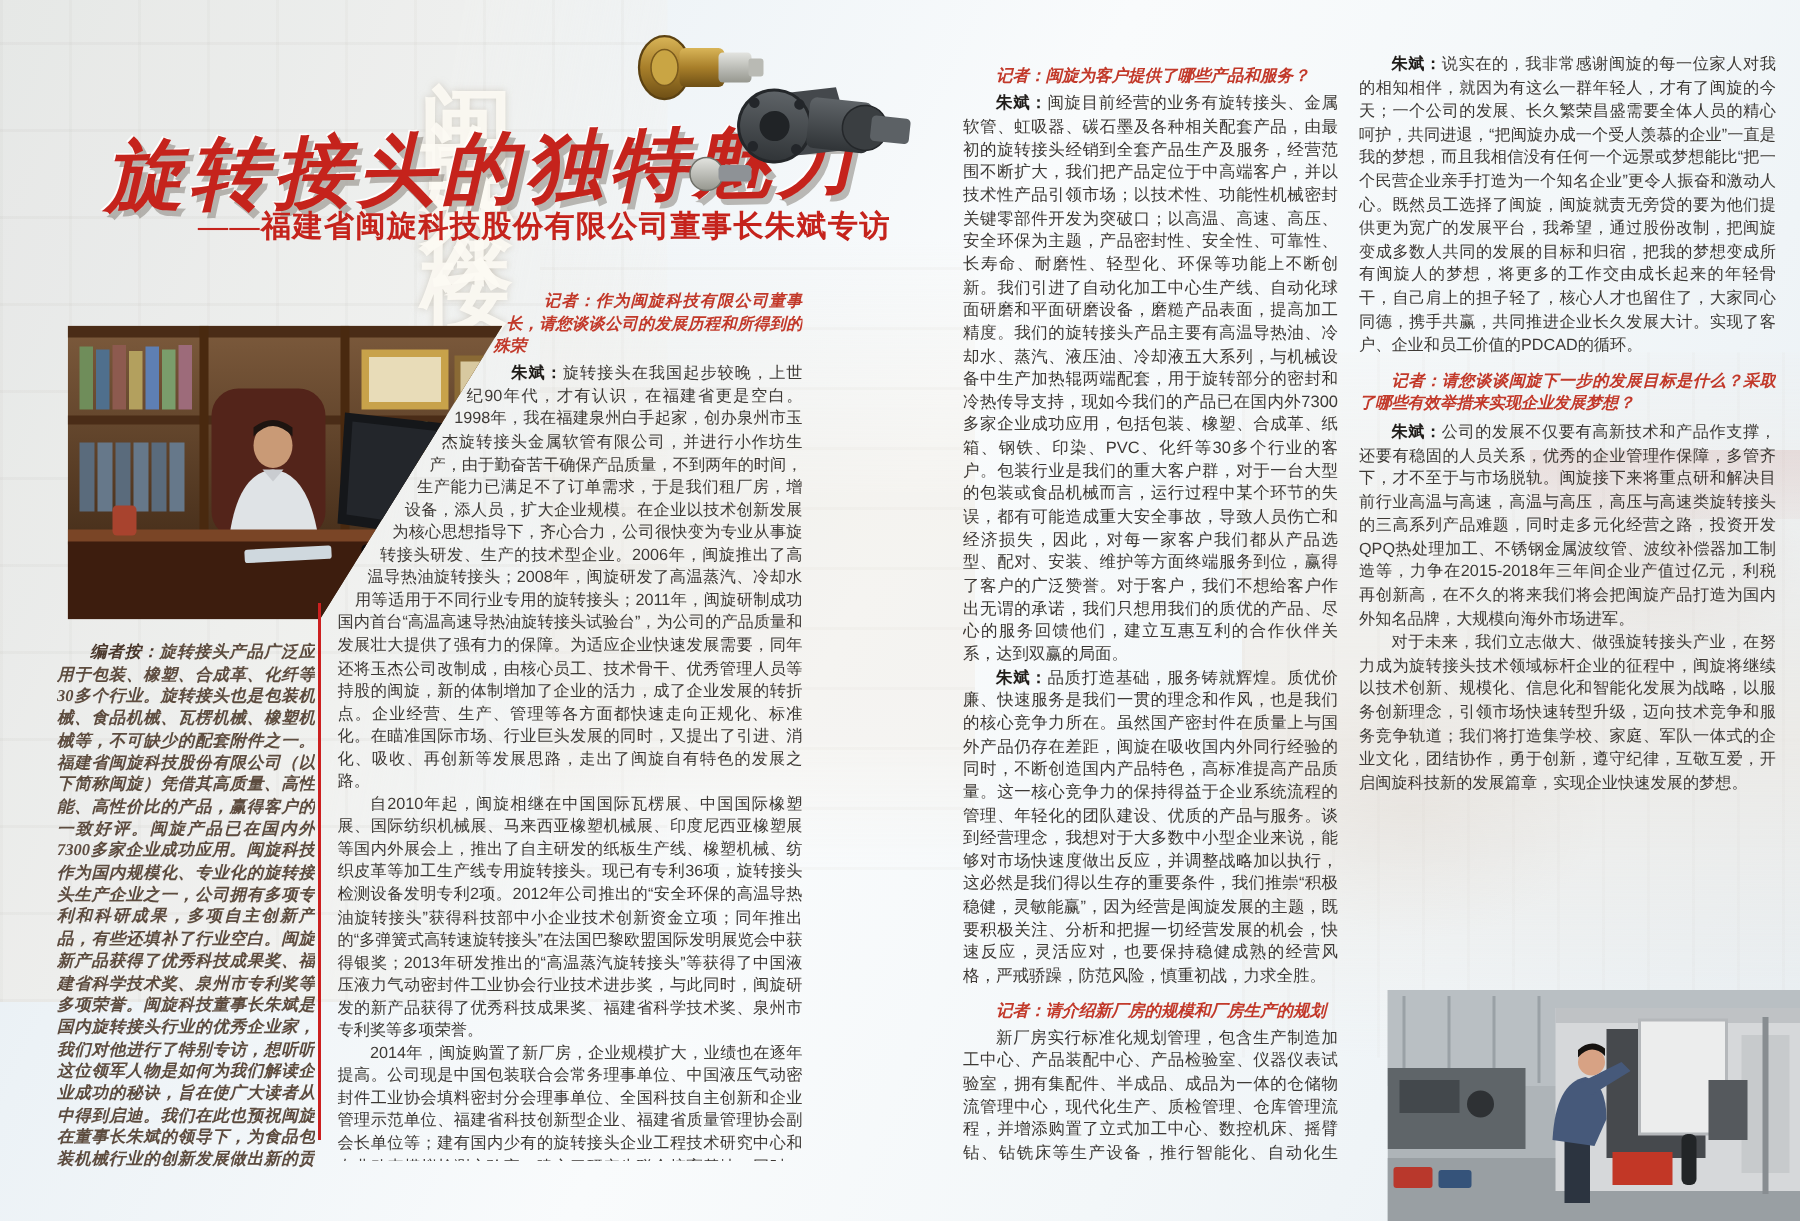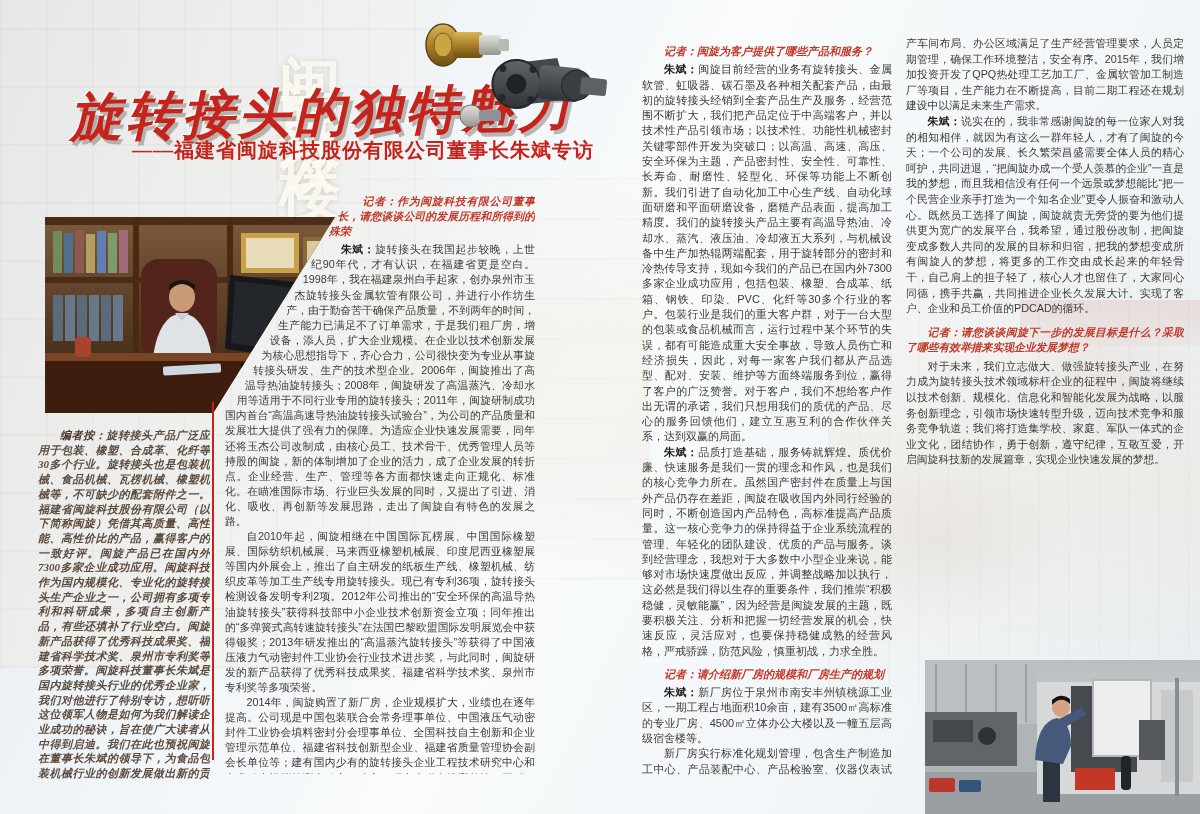--- a/index.html
+++ b/index.html
@@ -225,27 +225,26 @@
   <p class="q"><b class="qlabel">记者：</b>作为闽旋科技有限公司董事长，请您谈谈公司的发展历程和所得到的殊荣</p>
       <p class="a"><b class="alabel">朱斌：</b>旋转接头在我国起步较晚，上世纪90年代，才有认识，在福建省更是空白。1998年，我在福建泉州白手起家，创办泉州市玉杰旋转接头金属软管有限公司，并进行小作坊生产，由于勤奋苦干确保产品质量，不到两年的时间，生产能力已满足不了订单需求，于是我们租厂房，增设备，添人员，扩大企业规模。在企业以技术创新发展为核心思想指导下，齐心合力，公司很快变为专业从事旋转接头研发、生产的技术型企业。2006年，闽旋推出了高温导热油旋转接头；2008年，闽旋研发了高温蒸汽、冷却水用等适用于不同行业专用的旋转接头；2011年，闽旋研制成功国内首台“高温高速导热油旋转接头试验台”，为公司的产品质量和发展壮大提供了强有力的保障。为适应企业快速发展需要，同年还将玉杰公司改制成，由核心员工、技术骨干、优秀管理人员等持股的闽旋，新的体制增加了企业的活力，成了企业发展的转折点。企业经营、生产、管理等各方面都快速走向正规化、标准化。在瞄准国际市场、行业巨头发展的同时，又提出了引进、消化、吸收、再创新等发展思路，走出了闽旋自有特色的发展之路。</p>
       <p class="p">自2010年起，闽旋相继在中国国际瓦楞展、中国国际橡塑展、国际纺织机械展、马来西亚橡塑机械展、印度尼西亚橡塑展等国内外展会上，推出了自主研发的纸板生产线、橡塑机械、纺织皮革等加工生产线专用旋转接头。现已有专利36项，旋转接头检测设备发明专利2项。2012年公司推出的“安全环保的高温导热油旋转接头”获得科技部中小企业技术创新资金立项；同年推出的“多弹簧式高转速旋转接头”在法国巴黎欧盟国际发明展览会中获得银奖；2013年研发推出的“高温蒸汽旋转接头”等获得了中国液压液力气动密封件工业协会行业技术进步奖，与此同时，闽旋研发的新产品获得了优秀科技成果奖、福建省科学技术奖、泉州市专利奖等多项荣誉。</p>
       <p class="p">2014年，闽旋购置了新厂房，企业规模扩大，业绩也在逐年提高。公司现是中国包装联合会常务理事单位、中国液压气动密封件工业协会填料密封分会理事单位、全国科技自主创新和企业管理示范单位、福建省科技创新型企业、福建省质量管理协会副会长单位等；建有国内少有的旋转接头企业工程技术研究中心和专业动态模拟检测实验室，建立了研究生联合培育基地。同时，我们也非常注重标准化工作，公司参与《旋转接头》行业标准的制定与审查工作，我先后担任全国包装标准化技术委员会、全国机械安全标准化技术委员会、全国机械密封标准化技术委员会等多个标委会委员，公司也是全国机械安全标准化技术委员会安全特征工作组的秘书处单位，制修订了《限制商品过度包装 通则》、《旋转接头》等多项国家标准和行业标准。</p>
     </section>
   <section class="col" id="col2">
       <p class="q"><b class="qlabel">记者：</b>闽旋为客户提供了哪些产品和服务？</p>
       <p class="a"><b class="alabel">朱斌：</b>闽旋目前经营的业务有旋转接头、金属软管、虹吸器、碳石墨及各种相关配套产品，由最初的旋转接头经销到全套产品生产及服务，经营范围不断扩大，我们把产品定位于中高端客户，并以技术性产品引领市场；以技术性、功能性机械密封关键零部件开发为突破口；以高温、高速、高压、安全环保为主题，产品密封性、安全性、可靠性、长寿命、耐磨性、轻型化、环保等功能上不断创新。我们引进了自动化加工中心生产线、自动化球面研磨和平面研磨设备，磨糙产品表面，提高加工精度。我们的旋转接头产品主要有高温导热油、冷却水、蒸汽、液压油、冷却液五大系列，与机械设备中生产加热辊两端配套，用于旋转部分的密封和冷热传导支持，现如今我们的产品已在国内外7300多家企业成功应用，包括包装、橡塑、合成革、纸箱、钢铁、印染、PVC、化纤等30多个行业的客户。包装行业是我们的重大客户群，对于一台大型的包装或食品机械而言，运行过程中某个环节的失误，都有可能造成重大安全事故，导致人员伤亡和经济损失，因此，对每一家客户我们都从产品选型、配对、安装、维护等方面终端服务到位，赢得了客户的广泛赞誉。对于客户，我们不想给客户作出无谓的承诺，我们只想用我们的质优的产品、尽心的服务回馈他们，建立互惠互利的合作伙伴关系，达到双赢的局面。</p>
       <p class="a"><b class="alabel">朱斌：</b>品质打造基础，服务铸就辉煌。质优价廉、快速服务是我们一贯的理念和作风，也是我们的核心竞争力所在。虽然国产密封件在质量上与国外产品仍存在差距，闽旋在吸收国内外同行经验的同时，不断创造国内产品特色，高标准提高产品质量。这一核心竞争力的保持得益于企业系统流程的管理、年轻化的团队建设、优质的产品与服务。谈到经营理念，我想对于大多数中小型企业来说，能够对市场快速度做出反应，并调整战略加以执行，这必然是我们得以生存的重要条件，我们推崇“积极稳健，灵敏能赢”，因为经营是闽旋发展的主题，既要积极关注、分析和把握一切经营发展的机会，快速反应，灵活应对，也要保持稳健成熟的经营风格，严戒骄躁，防范风险，慎重初战，力求全胜。</p>
       <p class="q"><b class="qlabel">记者：</b>请介绍新厂房的规模和厂房生产的规划</p>
-      <p class="a"><b class="alabel">朱斌：</b>新厂房位于泉州市南安丰州镇桃源工业区，一期工程占地面积10余亩，建有3500㎡高标准的专业厂房、4500㎡立体办公大楼以及一幢五层高级宿舍楼等。</p>
       <p class="p">新厂房实行标准化规划管理，包含生产制造加工中心、产品装配中心、产品检验室、仪器仪表试验室，拥有集配件、半成品、成品为一体的仓储物流管理中心，现代化生产、质检管理、仓库管理流程，并增添购置了立式加工中心、数控机床、摇臂钻、钻铣床等生产设备，推行智能化、自动化生产，提高产品加工精度和工作效率。搬迁之后，企业生产运作能力及综合实力得到了显著提升，优化的生</p>
     </section>
   <section class="col" id="col3">
-      <p class="cont">产车间布局、办公区域满足了生产经营管理要求，人员定期管理，确保工作环境整洁，安全有序。2015年，我们增加投资开发了QPQ热处理工艺加工厂、金属软管加工制造厂等项目，生产能力在不断提高，目前二期工程还在规划建设中以满足未来生产需求。</p>
       <p class="a"><b class="alabel">朱斌：</b>说实在的，我非常感谢闽旋的每一位家人对我的相知相伴，就因为有这么一群年轻人，才有了闽旋的今天；一个公司的发展、长久繁荣昌盛需要全体人员的精心呵护，共同进退，“把闽旋办成一个受人羡慕的企业”一直是我的梦想，而且我相信没有任何一个远景或梦想能比“把一个民营企业亲手打造为一个知名企业”更令人振奋和激动人心。既然员工选择了闽旋，闽旋就责无旁贷的要为他们提供更为宽广的发展平台，我希望，通过股份改制，把闽旋变成多数人共同的发展的目标和归宿，把我的梦想变成所有闽旋人的梦想，将更多的工作交由成长起来的年轻骨干，自己肩上的担子轻了，核心人才也留住了，大家同心同德，携手共赢，共同推进企业长久发展大计。实现了客户、企业和员工价值的PDCAD的循环。</p>
       <p class="q"><b class="qlabel">记者：</b>请您谈谈闽旋下一步的发展目标是什么？采取了哪些有效举措来实现企业发展梦想？</p>
+      <p class="a"><b class="alabel">朱斌：</b>公司的发展不仅要有高新技术和产品作支撑，还要有稳固的人员关系，优秀的企业管理作保障，多管齐下，才不至于与市场脱轨。闽旋接下来将重点研和解决目前行业高温与高速，高温与高压，高压与高速类旋转接头的三高系列产品难题，同时走多元化经营之路，投资开发QPQ热处理加工、不锈钢金属波纹管、波纹补偿器加工制造等，力争在2015-2018年三年间企业产值过亿元，利税再创新高，在不久的将来我们将会把闽旋产品打造为国内外知名品牌，大规模向海外市场进军。</p>
       <p class="p">对于未来，我们立志做大、做强旋转接头产业，在努力成为旋转接头技术领域标杆企业的征程中，闽旋将继续以技术创新、规模化、信息化和智能化发展为战略，以服务创新理念，引领市场快速转型升级，迈向技术竞争和服务竞争轨道；我们将打造集学校、家庭、军队一体式的企业文化，团结协作，勇于创新，遵守纪律，互敬互爱，开启闽旋科技新的发展篇章，实现企业快速发展的梦想。</p>
     </section>
 
   <figure class="factory-photo">
     <svg width="275" height="154" viewBox="0 0 275 154">
       <rect width="275" height="154" fill="#aeb4b8"></rect>
       <rect y="0" width="275" height="64" fill="#b9bfc3"></rect>
       <g fill="#9aa1a6">
         <rect x="10" y="4" width="2" height="58"></rect>
           <rect x="40" y="4" width="2" height="58"></rect>

